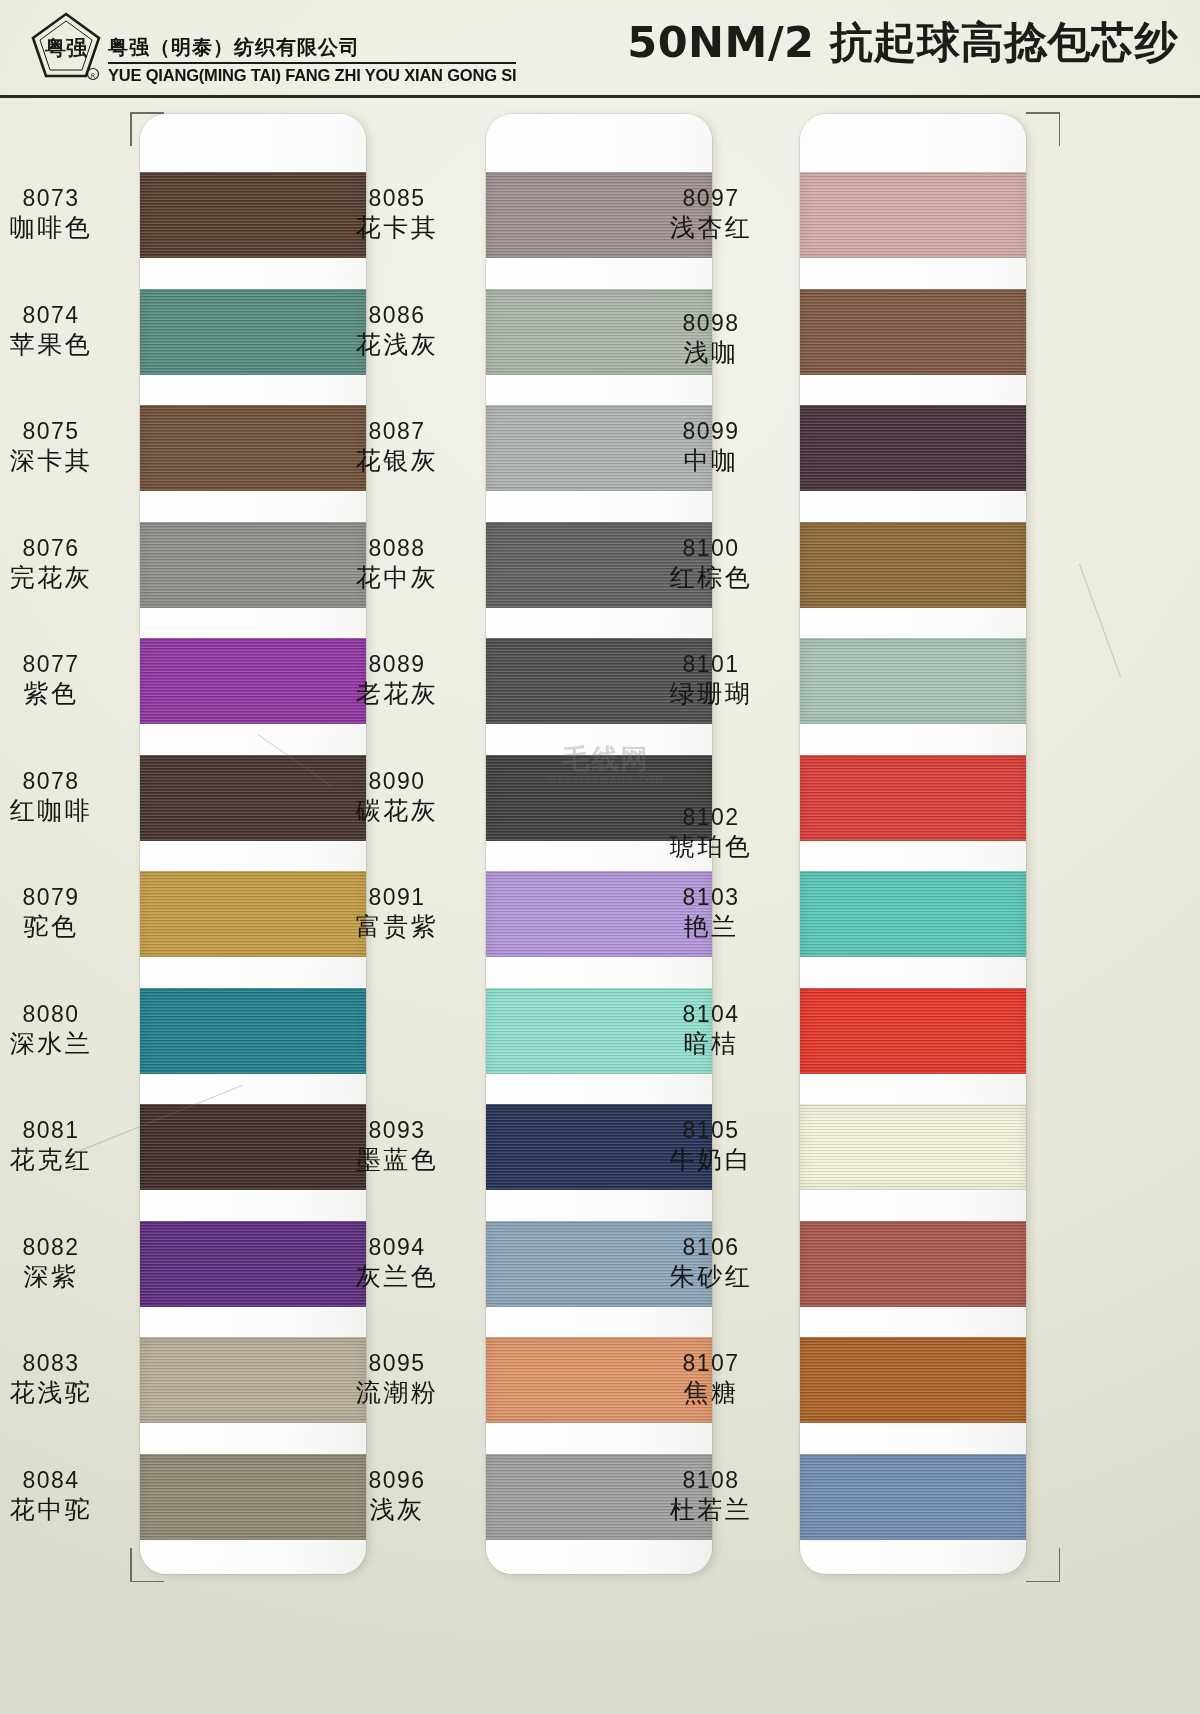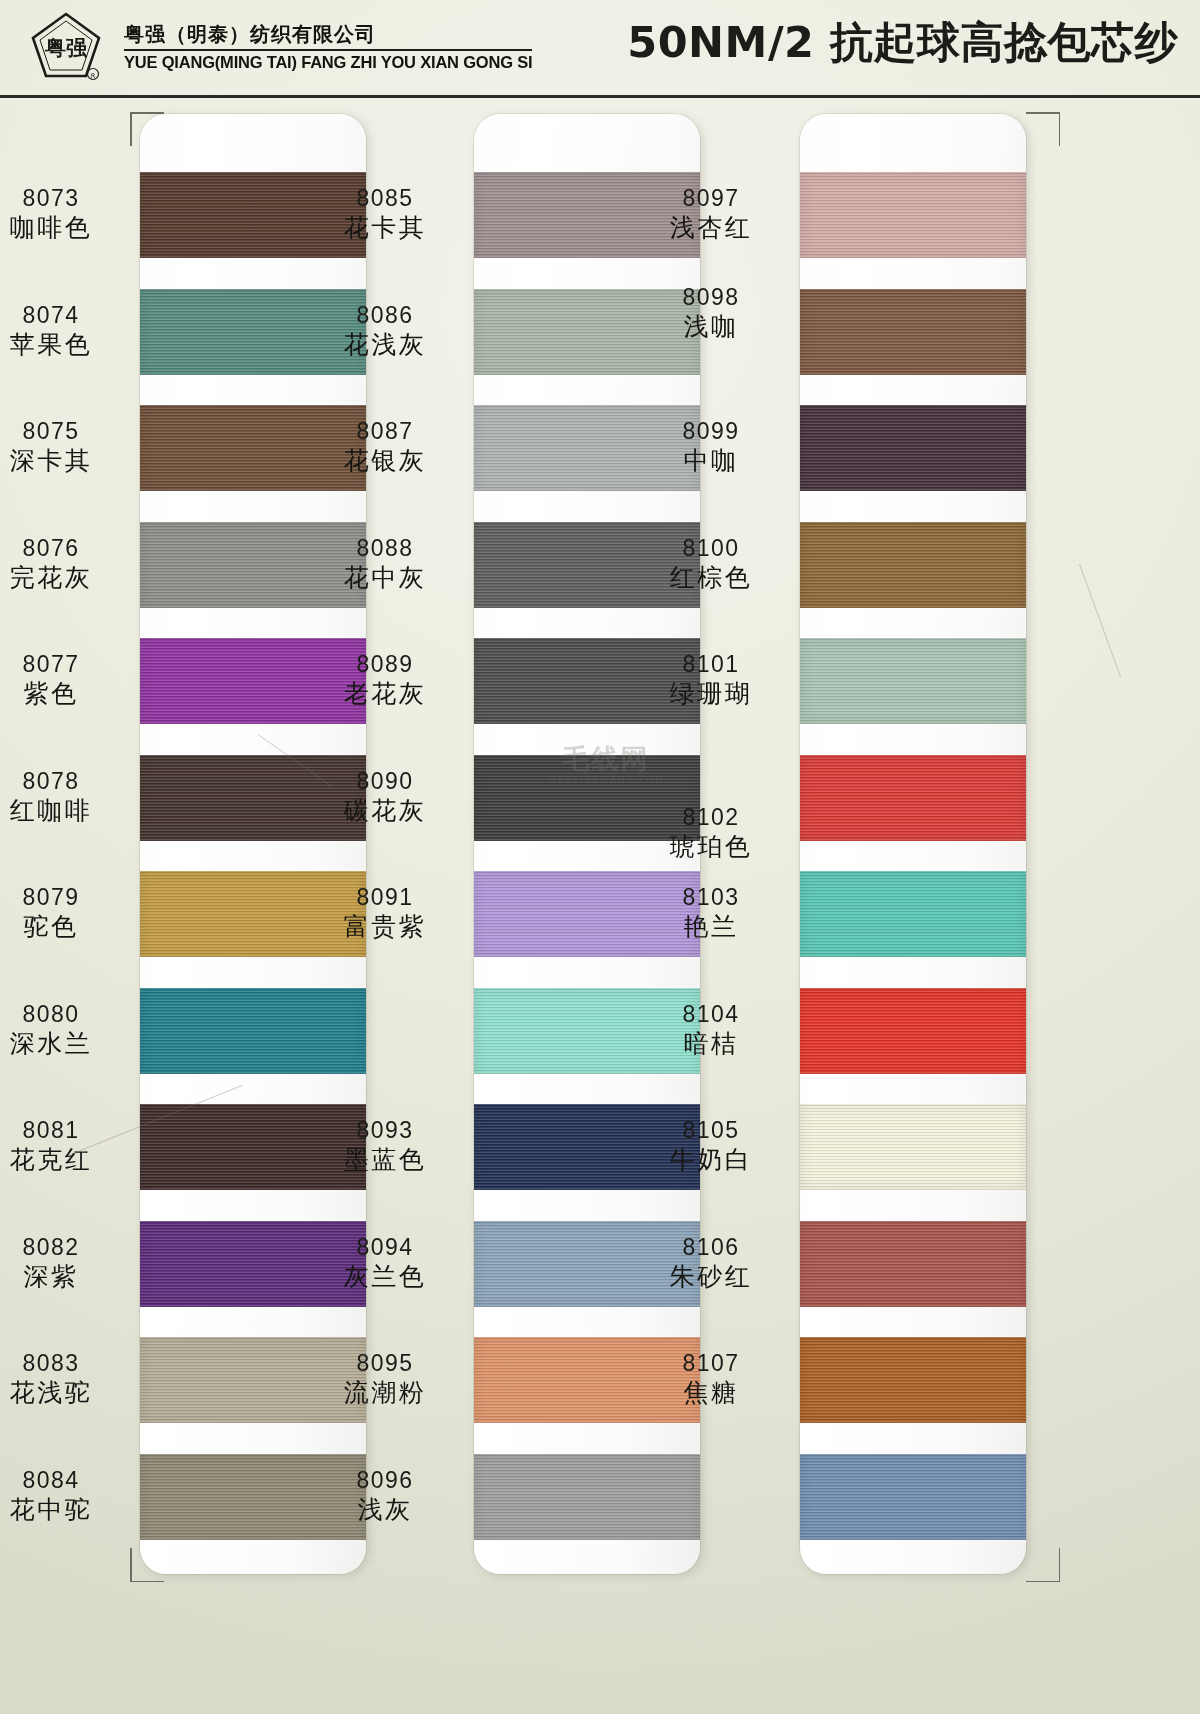--- a/index.html
+++ b/index.html
@@ -16,21 +16,21 @@
     background:
       radial-gradient(120% 80% at 50% 18%, #f2f2ea 0%, #ececdf 45%, #e4e4d6 78%, #dcdccd 100%);
   }
 
   
   #header{position:absolute;left:0;top:0;width:1200px;height:97px;}
   #header-rule{
     position:absolute;left:0;top:95px;width:1200px;height:3px;
     background:#2a2a28;
   }
-  #brand{position:absolute;left:28px;top:8px;display:flex;align-items:center;gap:20px;}
+  #brand{position:absolute;left:28px;top:8px;display:flex;align-items:flex-end;gap:4px;}
   #logo-mark{position:relative;width:76px;height:76px;flex:0 0 auto;}
   #logo-mark svg{display:block;}
   #brand-text{display:flex;flex-direction:column;justify-content:center;padding-top:2px;}
   #brand-cn{
     font-family:"DejaVu Sans","Liberation Sans",sans-serif;
     font-size:20px;font-weight:700;letter-spacing:1px;color:#16160f;
     line-height:1.12;white-space:nowrap;
   }
   #brand-rule{height:2px;background:#1d1d18;margin:3px 0 2px 0;}
   #brand-en{
@@ -56,21 +56,21 @@
   #reg-tr .h{right:0;top:0;} #reg-tr .v{right:0;top:0;}
   #reg-bl{left:130px;top:1548px;}
   #reg-bl .h{left:0;bottom:0;} #reg-bl .v{left:0;bottom:0;}
   #reg-br{left:1026px;top:1548px;}
   #reg-br .h{right:0;bottom:0;} #reg-br .v{right:0;bottom:0;}
 
   
   #board{position:absolute;left:0;top:112px;width:1200px;height:1470px;}
   .column{position:absolute;top:0;width:330px;height:1470px;}
   #col-0{left:40px;}
-  #col-1{left:374px;}
+  #col-1{left:386px;}
   #col-2{left:700px;}
 
   
   .card{
     position:absolute;left:100px;top:2px;width:226px;height:1460px;
     background:linear-gradient(92deg,#fdfdfd 0%,#ffffff 22%,#fbfbfb 72%,#f0f0ee 100%);
     border-radius:26px;
     box-shadow:0 0 0 .6px rgba(140,140,130,.35), 3px 2px 9px rgba(60,60,50,.16);
   }
   
@@ -417,21 +417,21 @@
         </div>
         <div class="swatch" title="8108 杜若兰" style="top: 1339.5px; height: 86px; background-color: rgb(111, 140, 177);">
           <span class="fuzz"></span>
           <span class="fuzz b"></span>
         </div>
       </div>
   <div class="label" style="top: 73px;">
         <span class="code">8097</span>
         <span class="name">浅杏红</span>
       </div>
-      <div class="label" style="top: 172px;">
+      <div class="label" style="top: 198px;">
         <span class="code">8098</span>
         <span class="name">浅咖</span>
       </div>
       <div class="label" style="top: 306px;">
         <span class="code">8099</span>
         <span class="name">中咖</span>
       </div>
       <div class="label" style="top: 422.5px;">
         <span class="code">8100</span>
         <span class="name">红棕色</span>
@@ -456,20 +456,24 @@
         <span class="code">8105</span>
         <span class="name">牛奶白</span>
       </div>
       <div class="label" style="top: 1121.5px;">
         <span class="code">8106</span>
         <span class="name">朱砂红</span>
       </div>
       <div class="label" style="top: 1238px;">
         <span class="code">8107</span>
         <span class="name">焦糖</span>
+      </div>
+      <div class="label" style="top: 1354.5px;">
+        <span class="code">8108</span>
+        <span class="name">杜若兰</span>
       </div>
     </div>
 </div>
 
 <div id="watermark">
   <div class="wm-main">毛线网</div>
   <div class="wm-sub">MAOXIANWANG.COM</div>
 </div>
 
 <div class="fibre" style="left:60px;top:1120px;width:190px;transform:rotate(-22deg);"></div>

